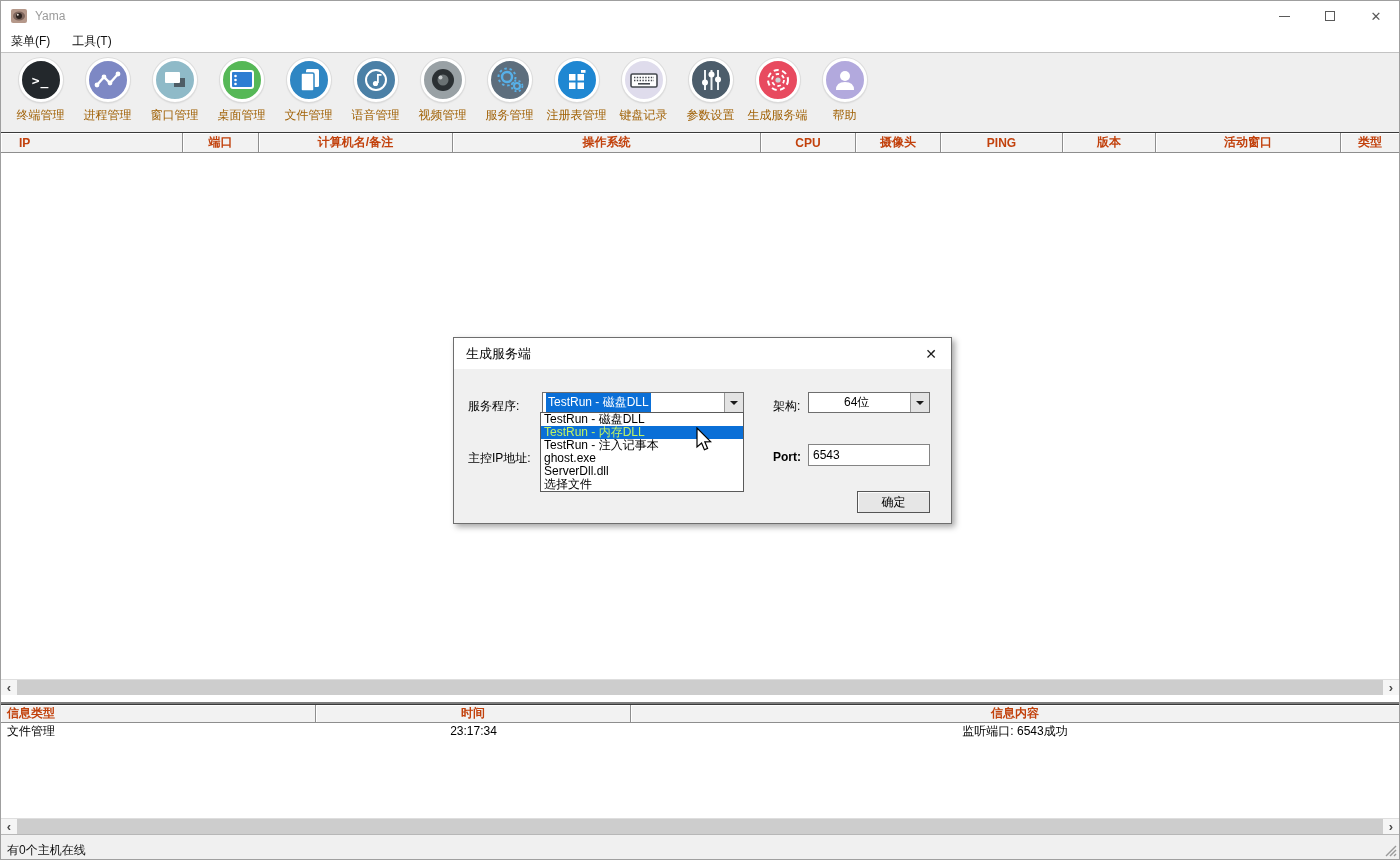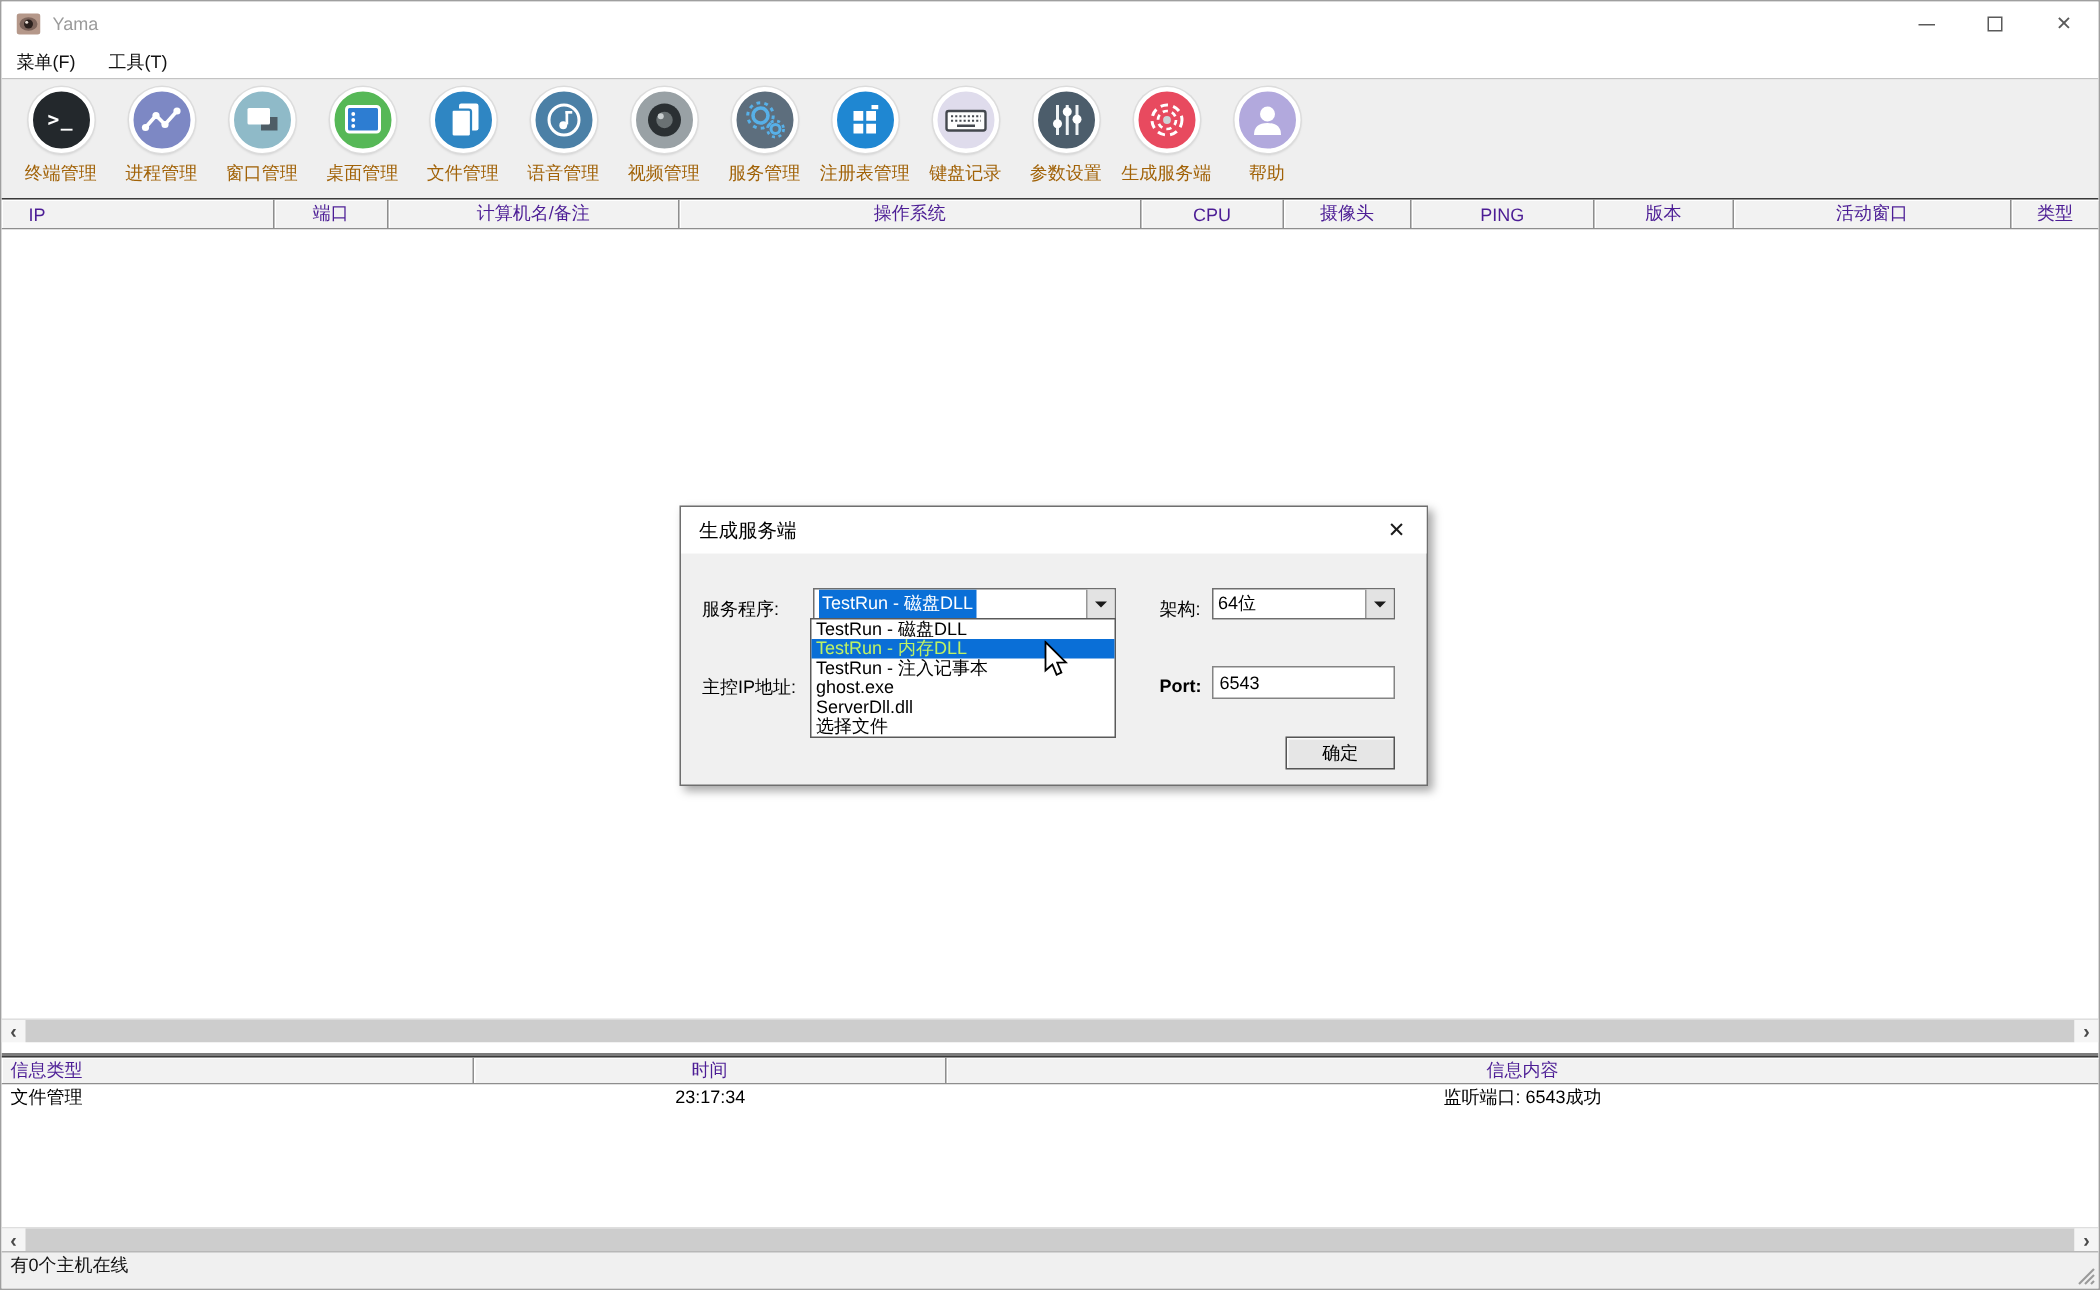--- a/index.html
+++ b/index.html
@@ -21,21 +21,21 @@
 
   
   .toolbar { height:79px; background:#efefef; display:flex; align-items:flex-start; padding:5px 0 0 6px; flex:0 0 auto; }
   .tool-item { width:67px; display:flex; flex-direction:column; align-items:center; }
   .tool-circle { width:44px; height:44px; border-radius:50%; border:3px solid #fff; box-shadow:0 0 0 1px #dcdcdc, 0 1px 2px rgba(0,0,0,.18); display:flex; align-items:center; justify-content:center; }
   .tool-label { font-size:12px; color:#a16207; margin-top:5px; white-space:nowrap; }
   .g-term { color:#fff; font-family:"DejaVu Sans Mono","Liberation Mono",monospace; font-weight:bold; font-size:13px; letter-spacing:1px; }
 
   
   .hdr { display:flex; background:#f2f2f2; border-top:1px solid #3a3a3a; border-bottom:1px solid #8e8e8e; flex:0 0 auto; }
-  .hdr-cell { display:flex; align-items:center; justify-content:center; font-size:12px; color:#4c1d95; border-right:1px solid #8e8e8e; box-shadow:inset 1px 1px 0 #fff; white-space:nowrap; overflow:hidden; }
+  .hdr-cell { display:flex; align-items:center; justify-content:center; font-size:12px; color:#c2410c; border-right:1px solid #8e8e8e; box-shadow:inset 1px 1px 0 #fff; white-space:nowrap; overflow:hidden;font-weight:bold; }
   .host-hdr { height:21px; }
   .hh-c0 { width:182px; justify-content:flex-start; padding-left:18px; }
   .hh-c1 { width:76px; } .hh-c2 { width:194px; } .hh-c3 { width:308px; }
   .hh-c4 { width:95px; } .hh-c5 { width:85px; } .hh-c6 { width:122px; }
   .hh-c7 { width:93px; } .hh-c8 { width:185px; } .hh-c9 { flex:1; border-right:none; }
   .main-area { flex:1 1 auto; background:#fff; }
 
   
   .hscroll { height:16px; background:#f5f5f5; border-top:1px solid #dedede; display:flex; align-items:stretch; flex:0 0 auto; }
   .scroll-arrow { width:16px; display:flex; align-items:center; justify-content:center; color:#4a4a4a; font-size:13px; font-weight:bold; background:#f5f5f5; }
@@ -47,21 +47,21 @@
   .log-hdr { height:19px; }
   .lh-c0 { width:315px; justify-content:flex-start; padding-left:6px; }
   .lh-c1 { width:315px; } .lh-c2 { flex:1; border-right:none; }
   .log-body { height:95px; background:#fff; flex:0 0 auto; }
   .log-row { display:flex; height:16px; font-size:12px; color:#000; }
   .log-cell { display:flex; align-items:center; justify-content:center; white-space:nowrap; }
   .lr-c0 { width:315px; justify-content:flex-start; padding-left:6px; }
   .lr-c1 { width:315px; } .lr-c2 { flex:1; }
 
   
-  .statusbar { height:25px; background:#f0f0f0; border-top:1px solid #b7b7b7; display:flex; align-items:flex-start; padding-left:6px; font-size:12px; color:#111; flex:0 0 auto; position:relative; }
+  .statusbar { height:25px; background:#f0f0f0; border-top:1px solid #b7b7b7; display:flex; align-items:flex-end; padding-left:6px; font-size:12px; color:#111; flex:0 0 auto; position:relative; }
   .resize-grip { position:absolute; right:2px; bottom:2px; }
 
   
   .dialog { position:absolute; left:452px; top:336px; width:499px; height:187px; background:#f0f0f0; border:1px solid #6e6e6e; box-shadow:3px 3px 6px rgba(0,0,0,.35); z-index:10; }
   .dlg-titlebar { height:31px; background:#fff; display:flex; align-items:center; padding-left:12px; }
   .dlg-title { font-size:13px; color:#000; }
   .dlg-close { margin-left:auto; width:40px; height:100%; display:flex; align-items:center; justify-content:center; color:#1a1a1a; font-size:14px; }
   .dlg-label { position:absolute; font-size:12px; color:#000; white-space:nowrap; }
 
   .combo { position:absolute; height:21px; background:#fff; border:1px solid #6e6e6e; display:flex; align-items:center; }
@@ -336,21 +336,21 @@
     <div class="combo" style="left:88px; top:54px; width:202px;">
       <div class="combo-text">
           <span class="combo-sel">TestRun - 磁盘DLL</span>
         </div>
       <div class="combo-btn">
           <span class="caret-down"></span>
         </div>
     </div>
 
     <span class="dlg-label" style="left:319px; top:60px;">架构:</span>
-    <div class="combo" style="left:354px; top:54px; width:122px;">
+    <div class="combo" style="left:354px; top:54px; width:122px;padding-left:32px;">
       <div class="combo-text">64位</div>
       <div class="combo-btn">
           <span class="caret-down"></span>
         </div>
     </div>
 
     <span class="dlg-label" style="left:14px; top:112px;">主控IP地址:</span>
 
     <span class="dlg-label" style="left:319px; top:112px;font-weight:bold;">Port:</span>
     <div class="textbox" style="left:354px; top:106px; width:122px; height:22px;">6543</div>

